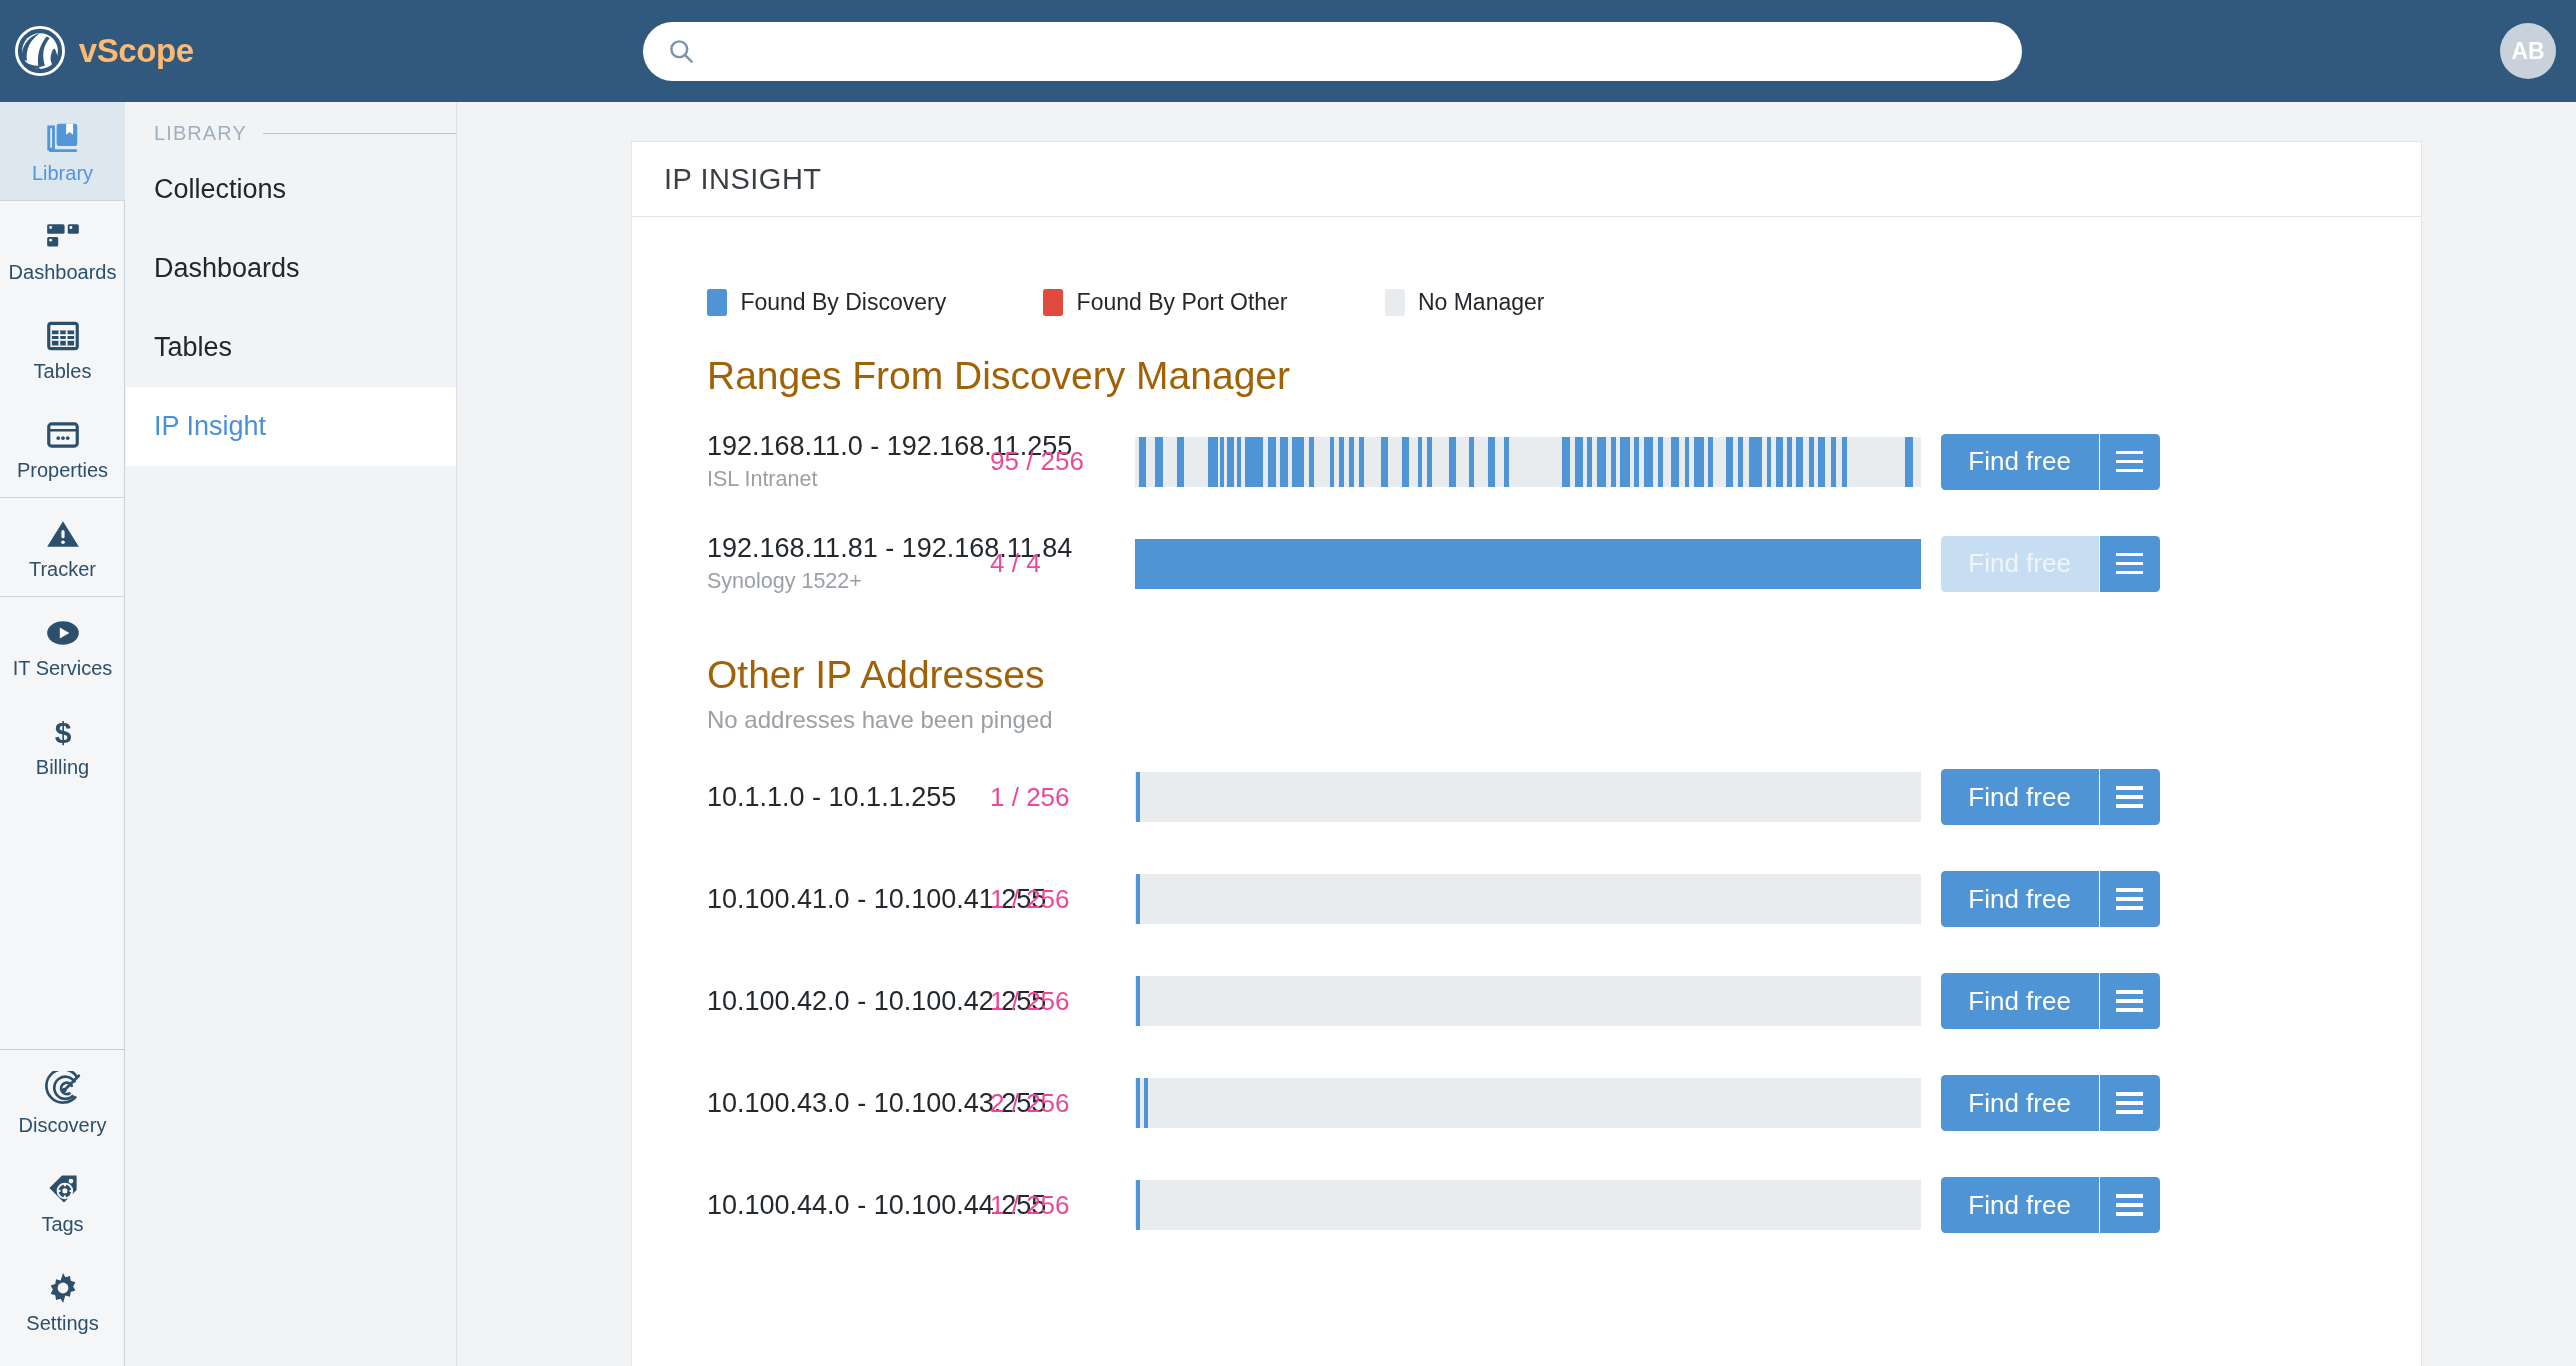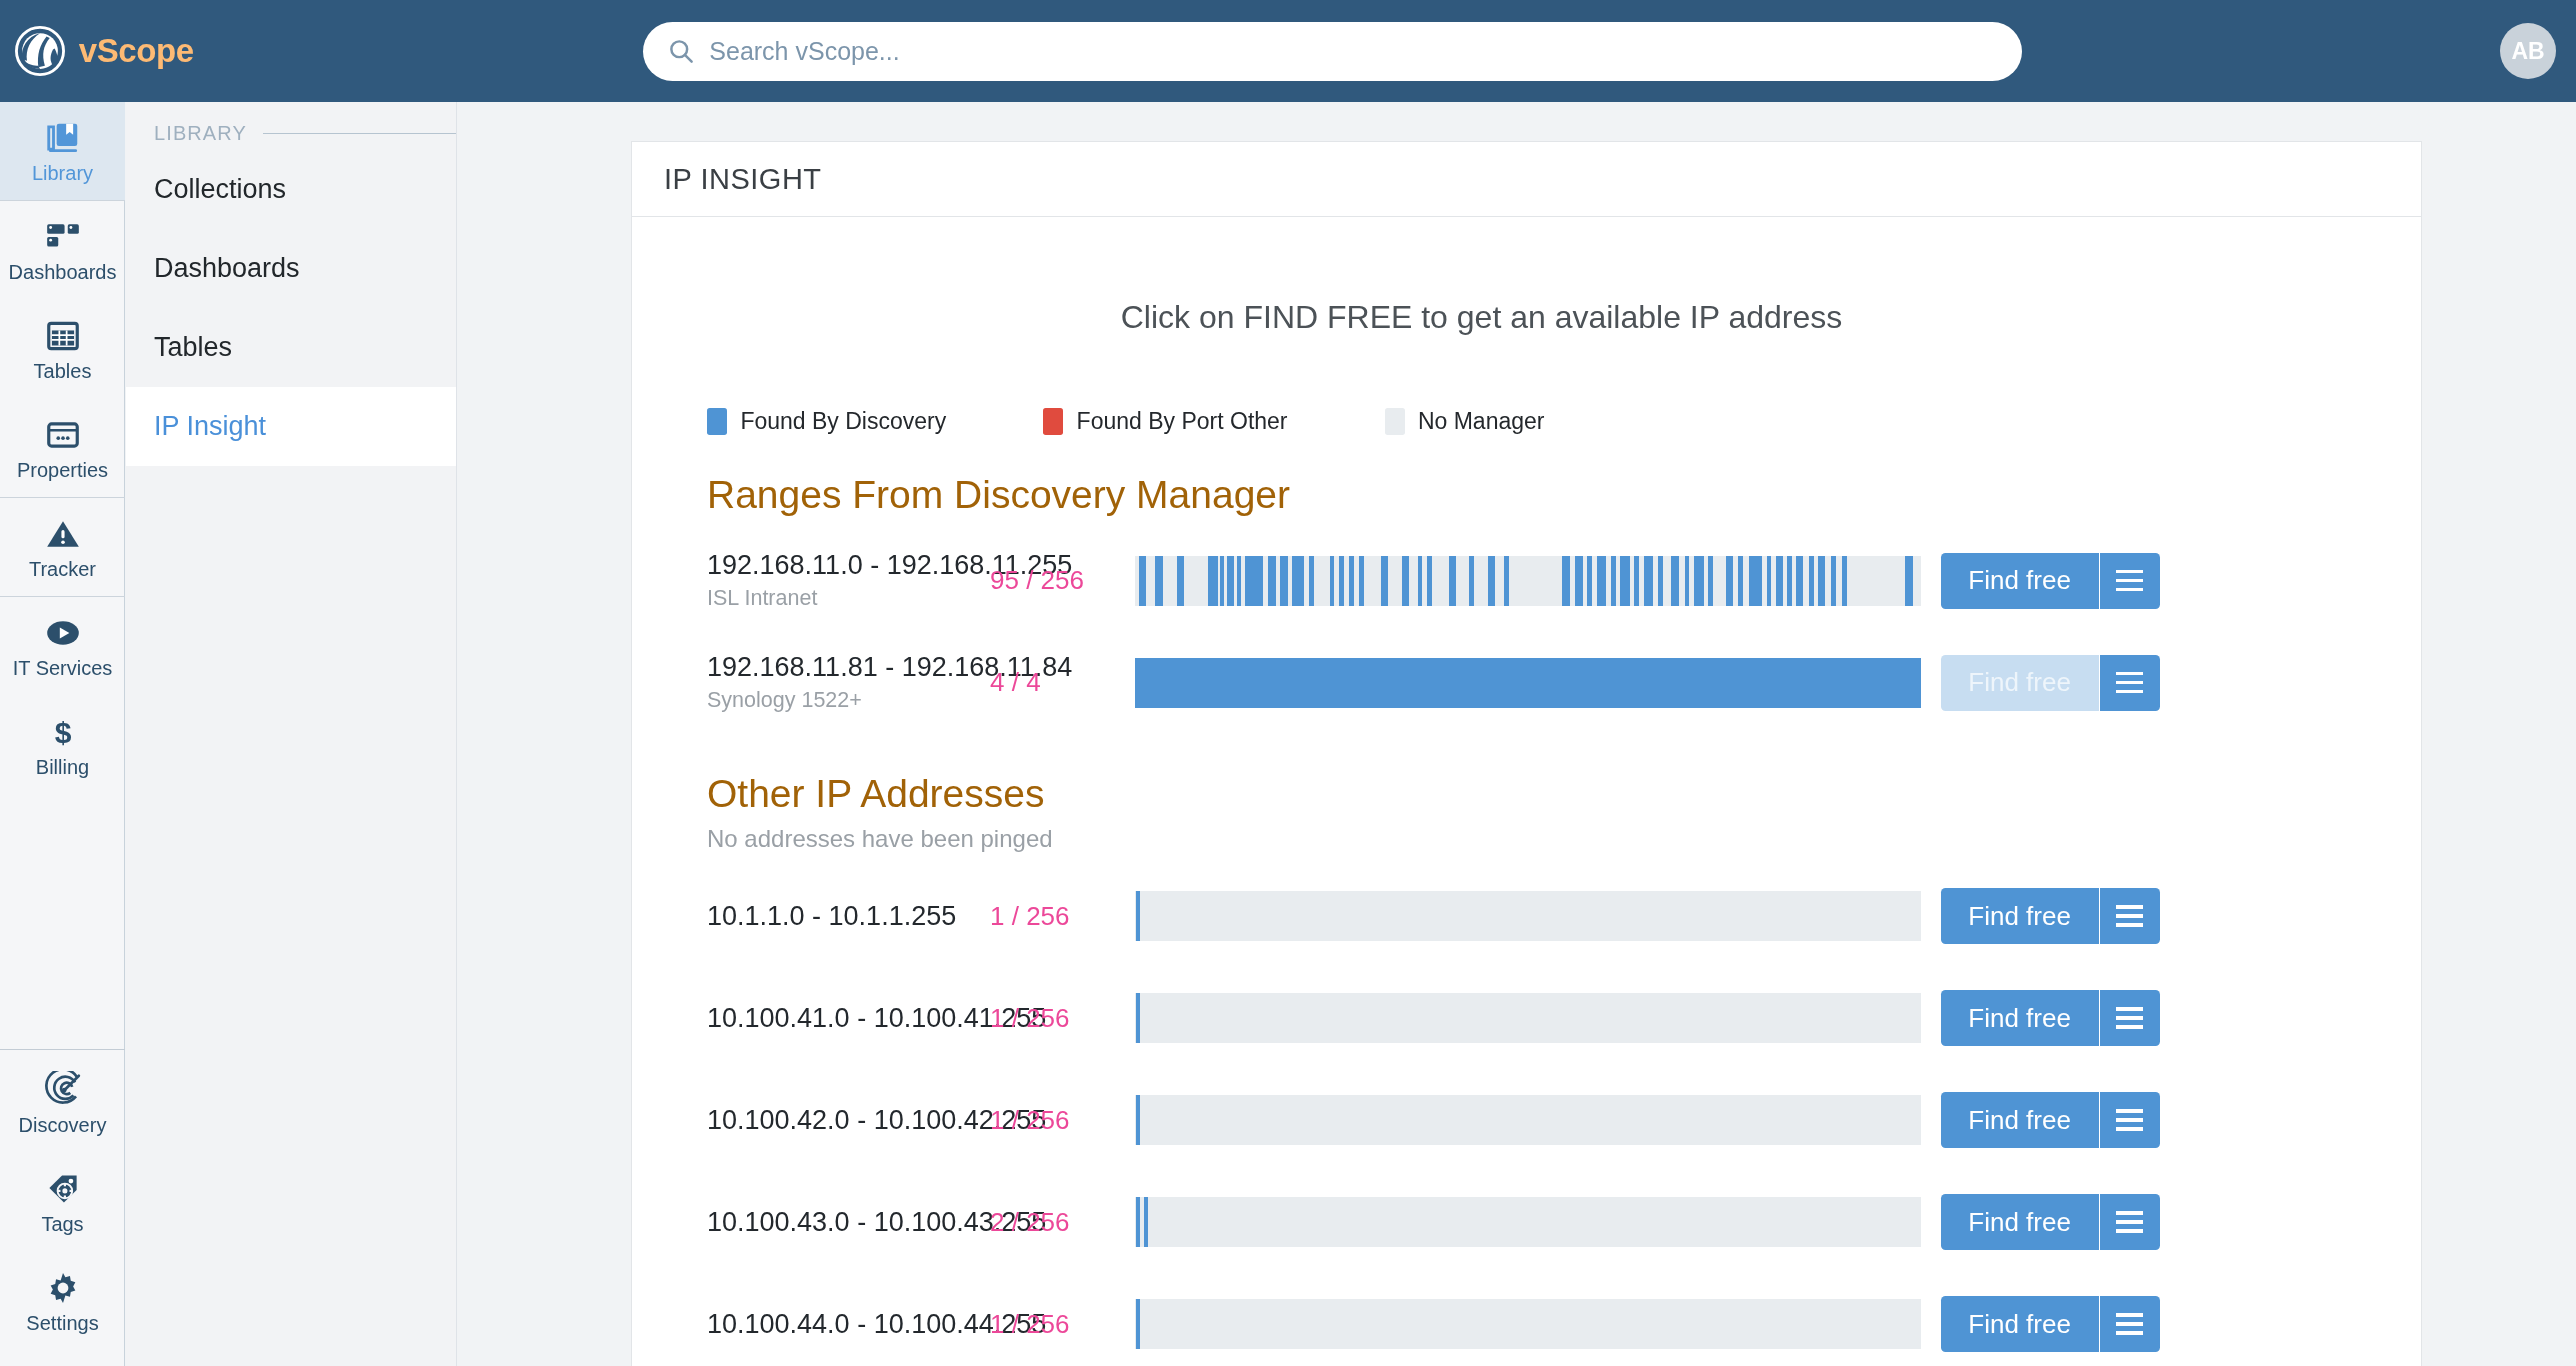--- a/index.html
+++ b/index.html
@@ -153,21 +153,20 @@
       <path d="M14 48 C20 52 26 54 32 54 L30 50 C24 50 18 48 15 46 Z" fill="#30597d"></path>
     </svg>
     <span class="logo-text">vScope</span>
   </div>
 
   <div class="search-wrap">
     <svg class="search-icon" viewBox="0 0 24 24">
       <circle cx="10" cy="10" r="7" fill="none" stroke="#7c95ab" stroke-width="2.2"></circle>
       <line x1="15" y1="15" x2="21" y2="21" stroke="#7c95ab" stroke-width="2.2" stroke-linecap="round"></line>
     </svg>
-    <input class="search-input" type="text" placeholder="Search vScope..." style="">
   </div>
 
   <div class="avatar">AB</div>
 </div>
 
 <div class="rail">
   <div id="rail-top">
       <div class="rail-item active" style="border-bottom: 0.9px solid rgb(204, 212, 220);">
         <span class="rail-ico"><svg width="38" height="38" viewBox="0 0 24 24">
             <path d="M3 5v14h3V5z" fill="none" stroke="#5296d8" stroke-width="1.8"></path>
@@ -276,21 +275,20 @@
       <div class="lib-item">Tables</div>
       <div class="lib-item active">IP Insight</div>
     </div>
 </div>
 
 <div class="main">
   <div class="card">
     <div class="card-head">
       <span class="card-title">IP INSIGHT</span>
     </div>
-    <div class="hint">Click on FIND FREE to get an available IP address</div>
     <div class="legend" id="legend">
         <div class="legend-item">
           <span class="legend-sw" style="background:#4f94d4"></span>
                  <span class="legend-label">Found By Discovery</span>
         </div>
         <div class="legend-item">
           <span class="legend-sw" style="background:#e04b3e"></span>
                  <span class="legend-label">Found By Port Other</span>
         </div>
         <div class="legend-item">

